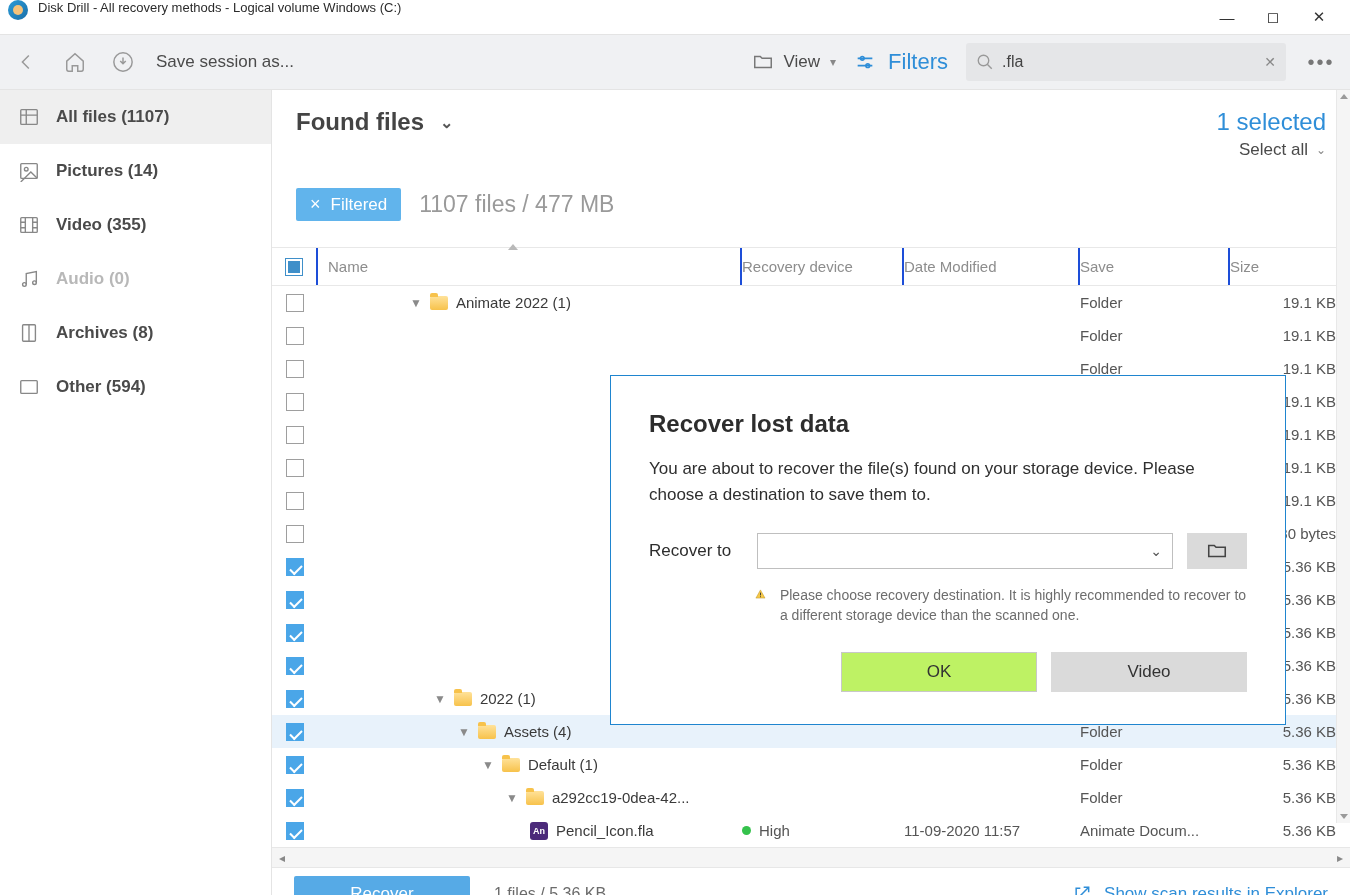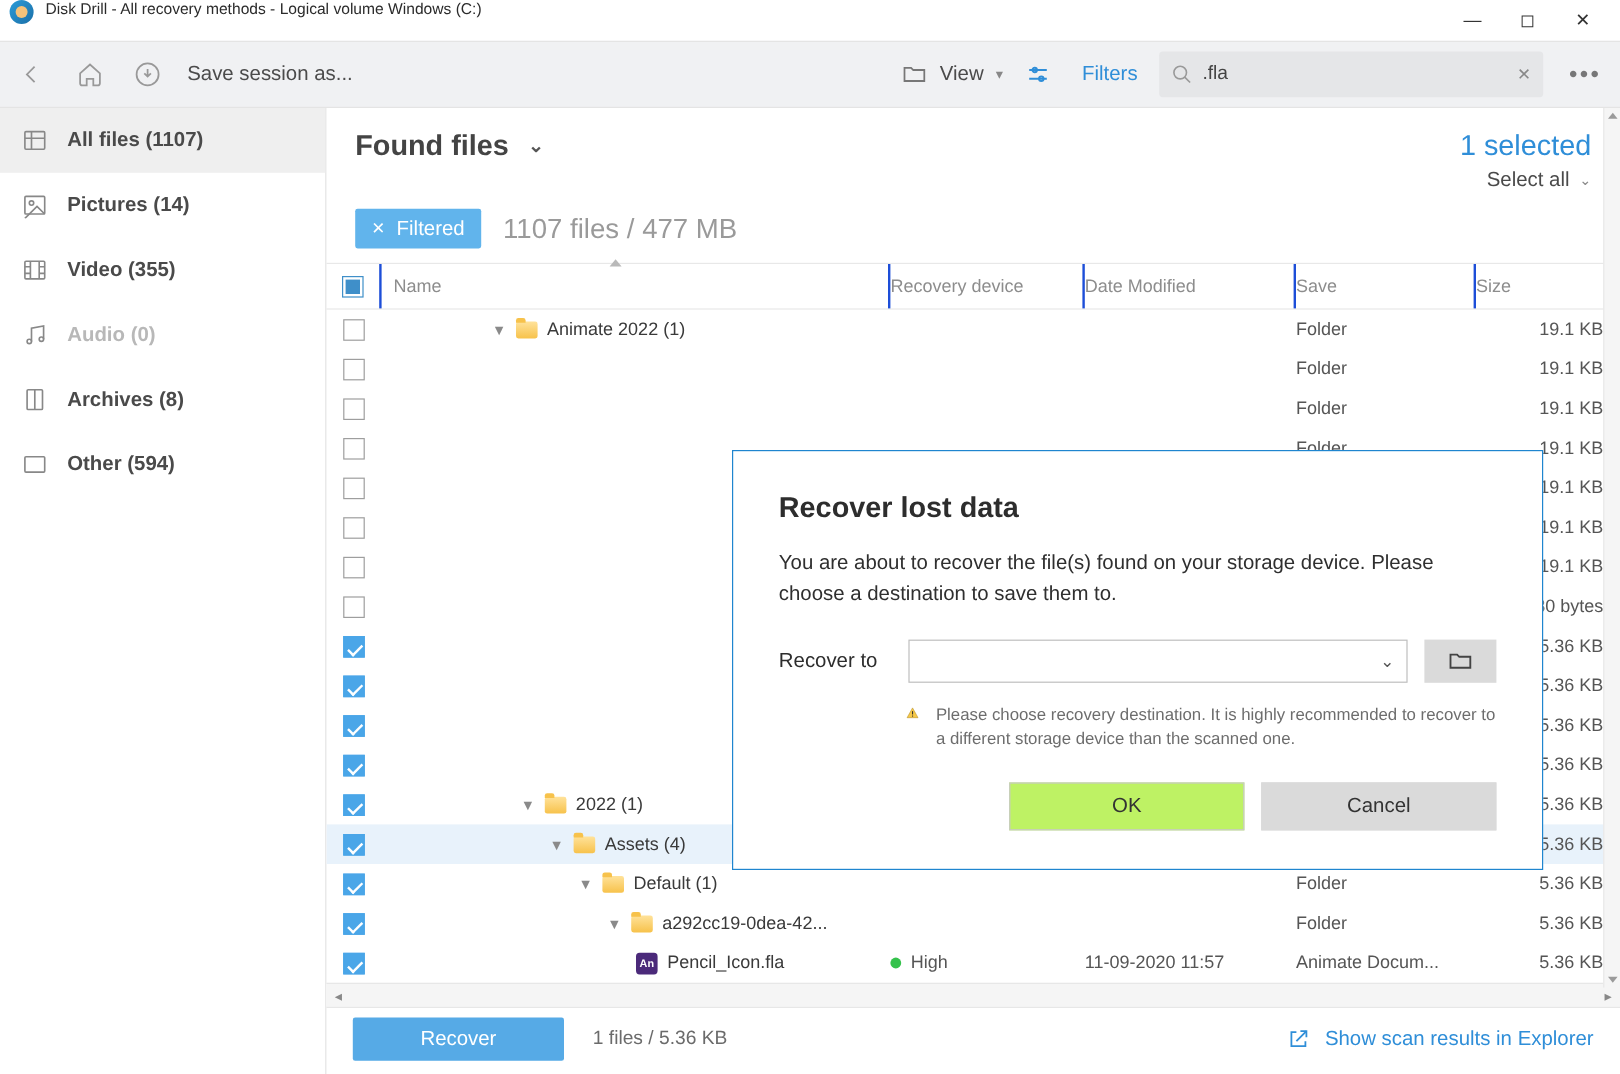--- a/index.html
+++ b/index.html
@@ -13,36 +13,36 @@
 .titlebar .win-controls { margin-left: auto; display: flex; }
 .titlebar .win-controls span { width: 46px; height: 34px; display: flex; align-items: center; justify-content: center; font-size: 15px; color: #333; }
 
 
 .toolbar { height: 56px; background: #f0f1f3; border-top:1px solid #e4e4e4; border-bottom:1px solid #e4e4e4; display: flex; align-items: center; padding: 0 12px; gap: 18px; }
 .toolbar .ico { width: 30px; height: 30px; display:flex; align-items:center; justify-content:center; color:#777; }
 .toolbar .ico svg { width:22px; height:22px; stroke:#999; fill:none; stroke-width:1.6; }
 .toolbar .session { color:#4b4b4b; font-size:17px; }
 .toolbar .spacer { flex:1; }
 .toolbar .view-btn { display:flex; align-items:center; gap:10px; color:#4b4b4b; font-size:17px; }
-.toolbar .filters-btn { display:flex; align-items:center; gap:26px; color:#2f8ed8; font-size:17px; }
+.toolbar .filters-btn { display:flex; align-items:center; gap:12px; color:#2f8ed8; font-size:22px; }
 .searchbox { background:#e5e6e8; border-radius:3px; height:38px; width:320px; display:flex; align-items:center; padding:0 10px; gap:8px; color:#999; }
 .searchbox input { border:none; background:transparent; flex:1; font-size:16px; color:#444; outline:none; }
 .toolbar .more { width:34px; text-align:center; color:#777; font-size:20px; letter-spacing:2px; }
 
 
 .main { display:flex; height: calc(895px - 34px - 56px); }
 .sidebar { width:272px; background:#fff; border-right:1px solid #e4e4e4; }
 .sidebar .item { height:54px; display:flex; align-items:center; gap:16px; padding:0 18px; color:#4a4a4a; font-size:17px; font-weight:600; }
 .sidebar .item.active { background:#efefef; }
 .sidebar .item.muted { color:#b8b8b8; font-weight:600; }
 .sidebar .item .sico { width:22px; height:22px; color:#888; display:flex; align-items:center; justify-content:center; }
 .sidebar .item .sico svg{width:22px;height:22px;stroke:currentColor;fill:none;stroke-width:1.5;}
 
 
-.content { flex:1; display:flex; flex-direction:column; position:relative; }
+.content { flex:1; display:flex; flex-direction:column; position:relative;gap:14px; }
 .content-header { padding:18px 24px 10px 24px; display:flex; align-items:flex-start; }
 .found-title { font-size:24px; font-weight:600; color:#444; display:flex; align-items:center; gap:16px;}
 .found-title .chev{font-size:16px;color:#555;}
 .header-right { margin-left:auto; text-align:right; }
 .selected-line { color:#2f8ed8; font-size:24px; }
 .selectall { color:#4a4a4a; font-size:17px; margin-top:4px; display:flex; align-items:center; justify-content:flex-end; gap:8px;}
 
 .filter-row { padding: 4px 24px 12px 24px; display:flex; align-items:center; gap:18px; }
 .filter-chip { background:#61b4ec; color:#fff; padding:6px 14px; font-size:17px; display:flex; align-items:center; gap:10px; border-radius:2px;}
 .filter-chip .x{font-size:18px;}
@@ -514,18 +514,18 @@
       <div class="warn">
         <svg class="wico" viewBox="0 0 24 24">
             <path fill="#f7c948" stroke="#b38a1d" d="M12 3 2 21h20z"></path>
             <rect x="11" y="9" width="2" height="6" fill="#333"></rect>
             <rect x="11" y="17" width="2" height="2" fill="#333"></rect>
           </svg>
         <span>Please choose recovery destination. It is highly recommended to recover to a different storage device than the scanned one.</span>
       </div>
       <div class="actions">
         <button>OK</button>
-        <button class="cancel">Cancel</button>
+        <button class="cancel">Video</button>
       </div>
     </div>
 
   </div>
 </div>
 
 </body></html>

